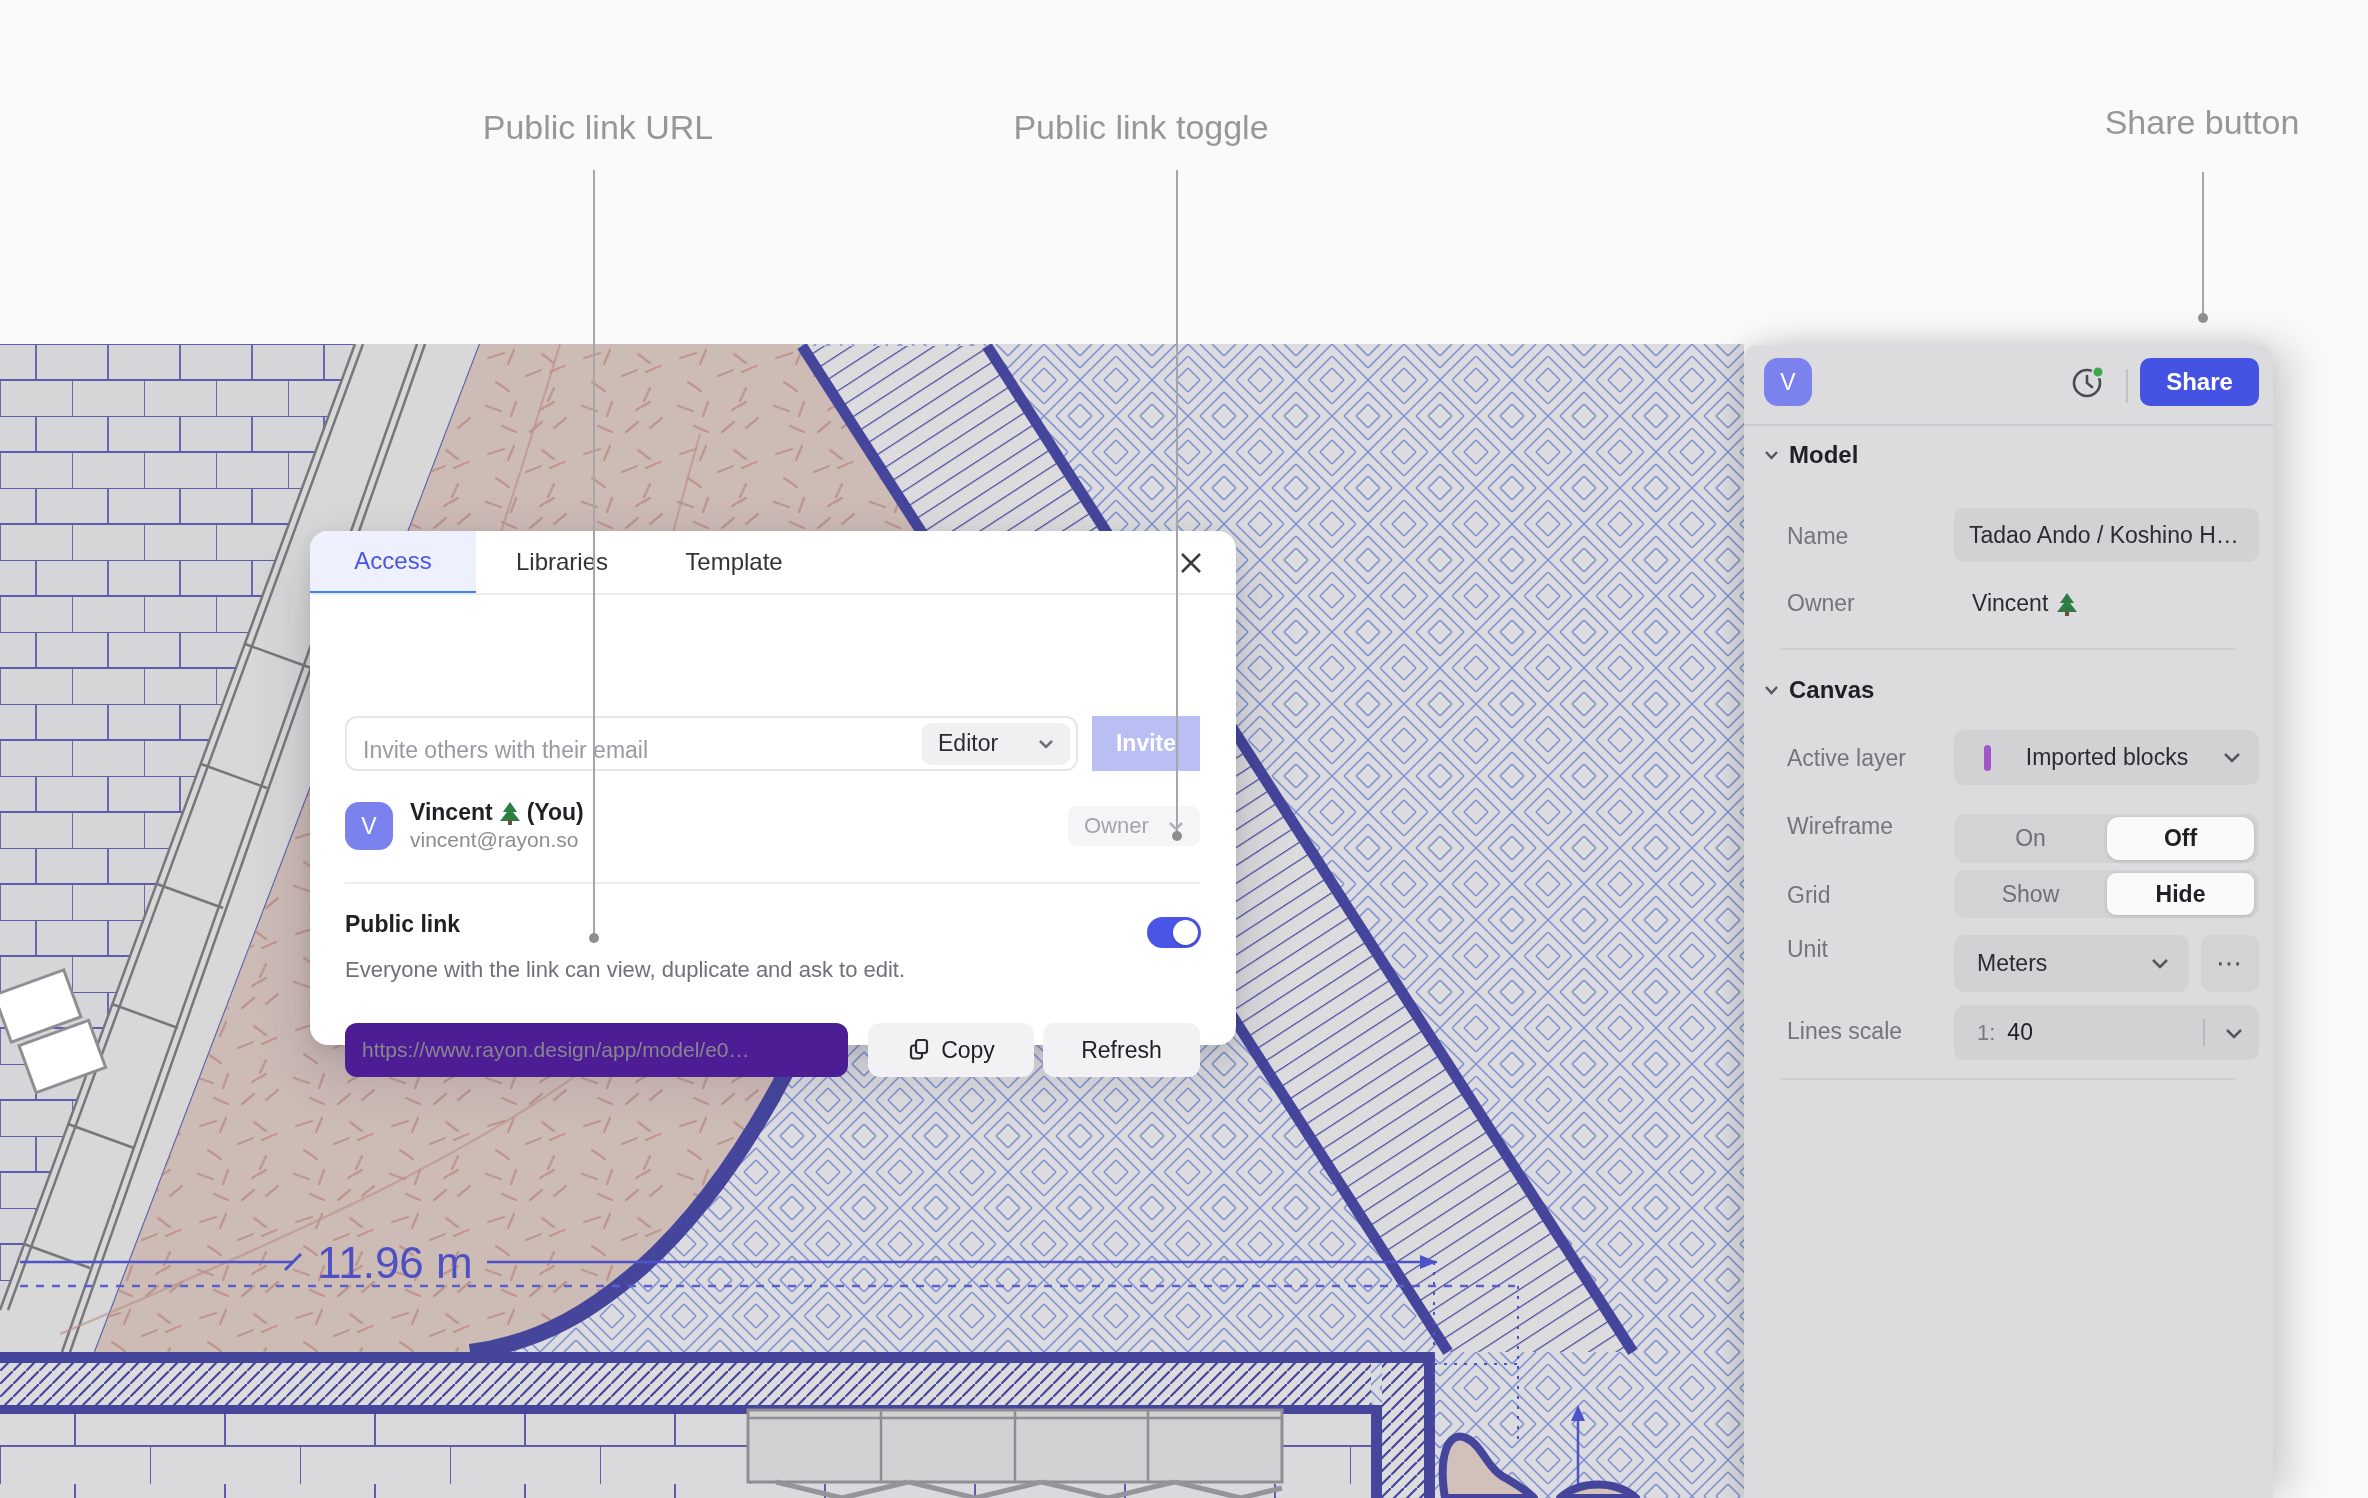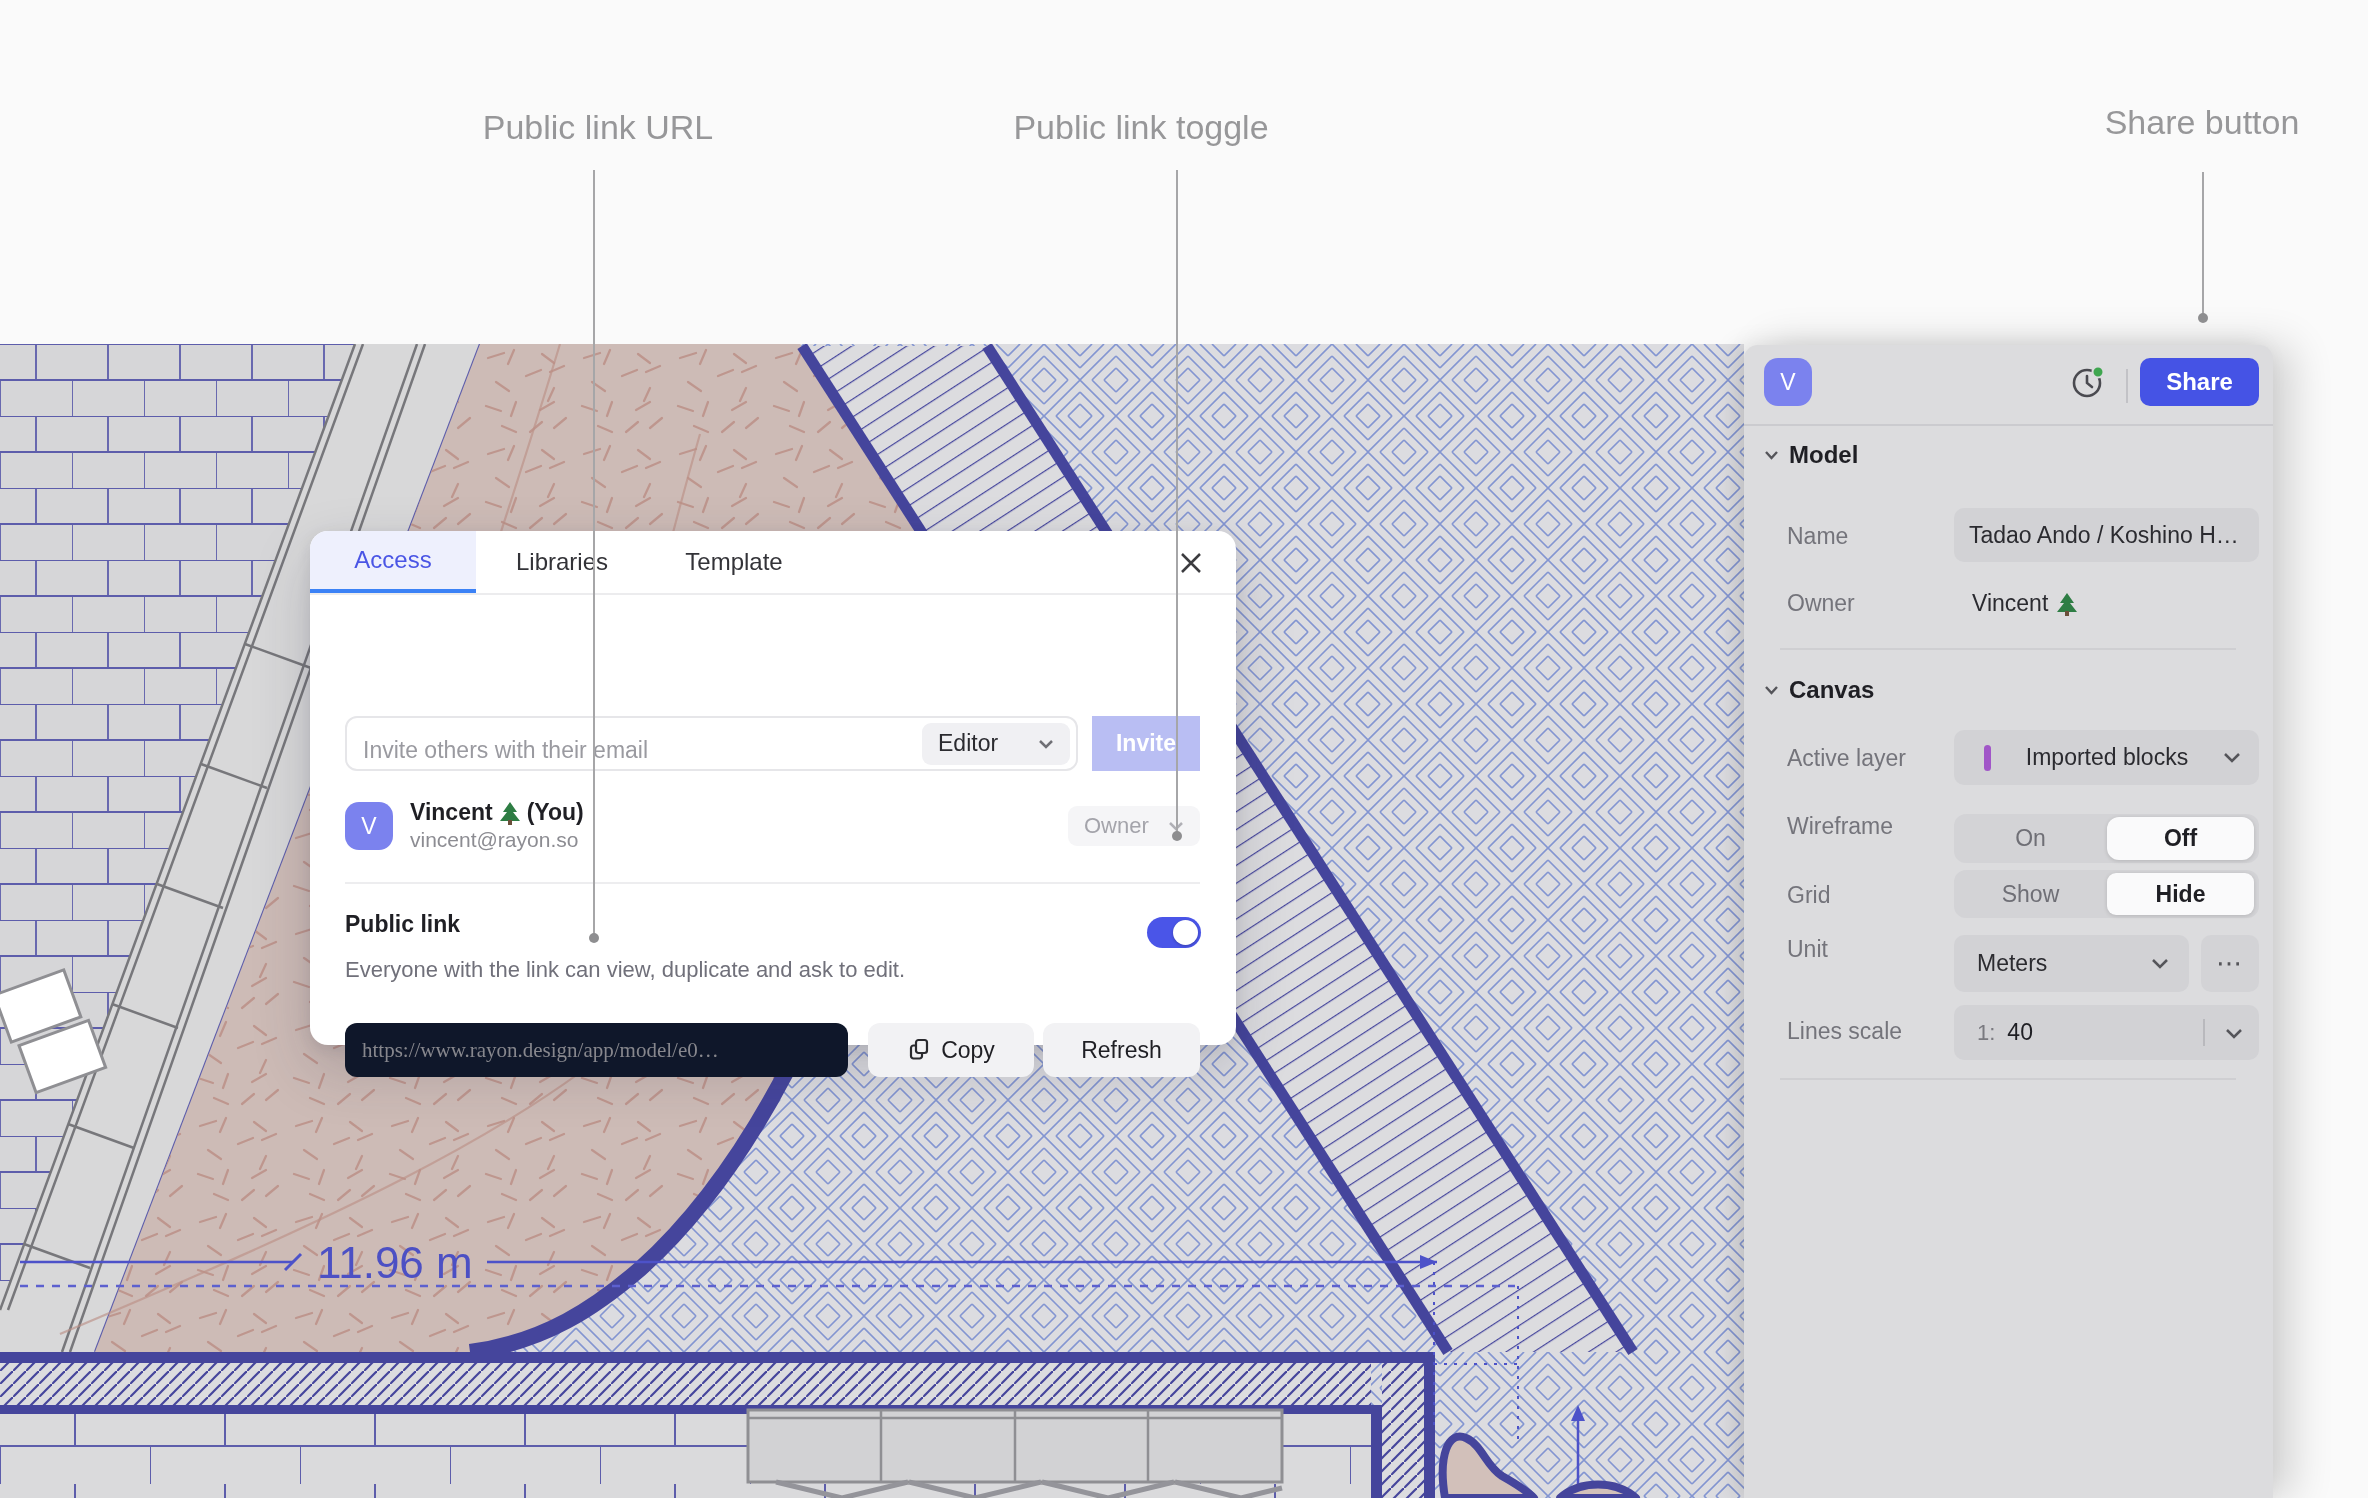--- a/index.html
+++ b/index.html
@@ -13,21 +13,21 @@
   .annotations{position:absolute;inset:0;z-index:50;pointer-events:none;}
   .ann-label{position:absolute;transform:translateX(-50%);font-size:34px;color:#979799;white-space:nowrap;}
   .ann-line{position:absolute;width:2px;background:#a6a6a8;}
   .ann-dot{position:absolute;width:10px;height:10px;border-radius:50%;background:#8e8e90;transform:translate(-50%,-50%);}
 
   
   .dialog{position:absolute;left:310px;top:531px;width:926px;height:514px;background:#fff;border-radius:18px;
           box-shadow:0 24px 60px rgba(40,40,60,.20), 0 4px 14px rgba(40,40,60,.10);z-index:30;}
   .tabbar{display:flex;height:62px;border-bottom:2px solid #ececee;}
   .tab{display:flex;align-items:center;justify-content:center;font-size:24px;color:#333338;height:62px;cursor:pointer;}
-  .tab.active{width:166px;background:#eef0fd;color:#4a55e5;border-bottom:4px solid #3b82f6;border-top-left-radius:18px;box-sizing:border-box;}
+  .tab.active{width:166px;background:#eef0fd;color:#4a55e5;border-bottom:2px solid #3b82f6;border-top-left-radius:18px;box-sizing:border-box;}
   .tab.plain{width:172px;}
   .close-btn{position:absolute;right:30px;top:17px;width:30px;height:30px;display:flex;align-items:center;justify-content:center;}
   .dlg-body{position:relative;}
   .invite-row{position:absolute;left:35px;top:121px;width:733px;height:55px;border:2px solid #e6e6e9;border-radius:12px;
               box-sizing:border-box;display:flex;align-items:center;}
   .invite-ph{margin-left:16px;font-size:23px;color:#9a9aa0;flex:1;margin-top:14px;}
   .role-chip{display:flex;align-items:center;justify-content:space-between;background:#f0f0f3;border-radius:9px;
              height:42px;padding:0 16px;box-sizing:border-box;}
   .editor-chip{width:148px;margin-right:6px;font-size:23px;color:#2b2b30;}
   .invite-btn{position:absolute;left:782px;top:121px;width:108px;height:55px;background:#b9bef3;color:#fff;
@@ -37,22 +37,22 @@
           justify-content:center;font-size:23px;font-weight:500;}
   .member-name{position:absolute;left:65px;top:-3px;font-size:23px;font-weight:700;color:#1f1f24;display:flex;align-items:center;gap:6px;}
   .member-email{position:absolute;left:65px;top:26px;font-size:21px;color:#8c8c92;}
   .owner-chip{position:absolute;left:758px;top:211px;width:132px;height:40px;background:#f5f5f7;color:#a4a4ab;font-size:22px;}
   .dlg-divider{position:absolute;left:35px;top:287px;width:855px;height:0;border-top:2px solid #ededef;}
   .pl-label{position:absolute;left:35px;top:316px;font-size:23px;font-weight:700;color:#1f1f24;}
   .toggle{position:absolute;left:837px;top:322px;width:54px;height:31px;border-radius:16px;background:#4a55e8;}
   .toggle .knob{position:absolute;right:3px;top:3px;width:25px;height:25px;border-radius:50%;background:#fff;box-shadow:0 1px 3px rgba(0,0,0,.25);}
   .pl-desc{position:absolute;left:35px;top:362px;font-size:22px;color:#70707a;}
   .url-row{position:absolute;left:0;top:428px;width:926px;height:54px;}
-  .url-box{position:absolute;left:35px;top:0;width:503px;height:54px;background:#0f172a;border-radius:12px;
-           display:flex;align-items:center;box-sizing:border-box;padding-left:17px;font-size:21px;color:#87878d;white-space:nowrap;overflow:hidden;font-family:Liberation Serif, serif;}
+  .url-box{position:absolute;left:35px;top:0;width:503px;height:54px;background:#4c1d95;border-radius:12px;
+           display:flex;align-items:center;box-sizing:border-box;padding-left:17px;font-size:21px;color:#87878d;white-space:nowrap;overflow:hidden;}
   .dlg-btn{position:absolute;top:0;height:54px;background:#f2f2f4;border-radius:12px;border:none;display:flex;
            align-items:center;justify-content:center;gap:10px;font-size:23px;color:#1f1f24;font-family:inherit;}
   .copy-btn{left:558px;width:166px;}
   .refresh-btn{left:733px;width:157px;}
 
   
   .panel{position:absolute;left:1744px;top:345px;width:529px;height:1153px;background:#dcdcde;z-index:20;
          border-radius:14px 14px 0 0;box-shadow:-10px 0 24px rgba(0,0,0,.10), 20px 0 40px rgba(0,0,0,.16);}
   .panel-header{position:relative;height:81px;border-bottom:2px solid #cbcbcf;box-sizing:border-box;}
   .panel-avatar{position:absolute;left:20px;top:13px;}

